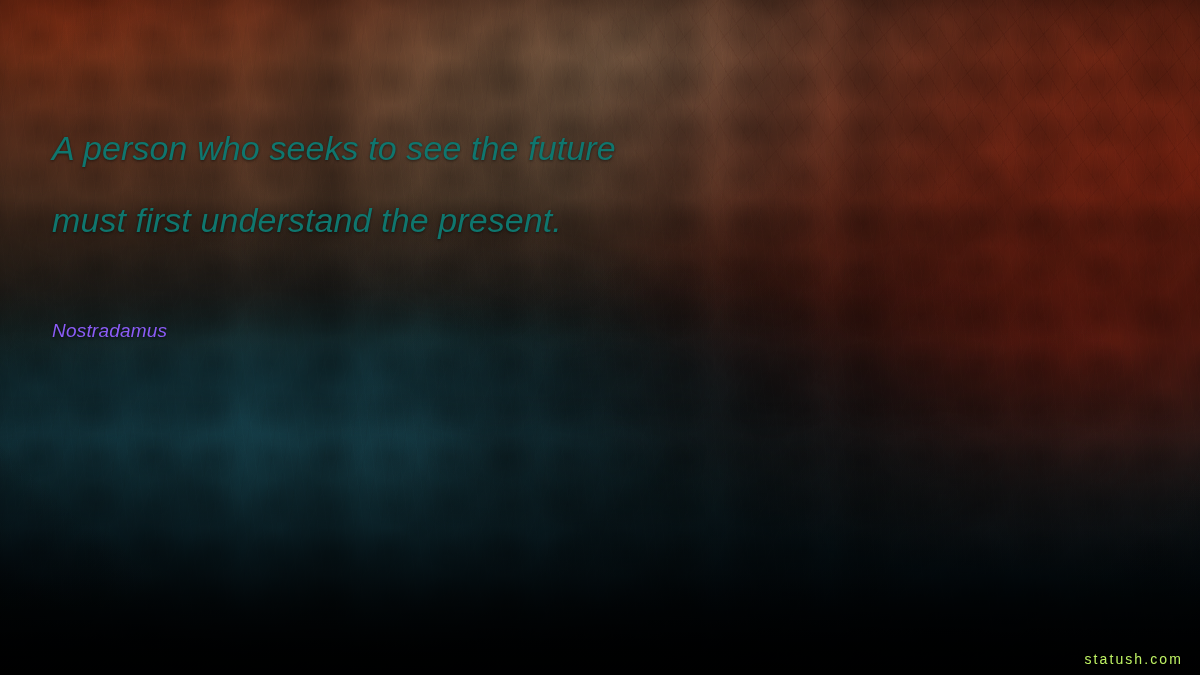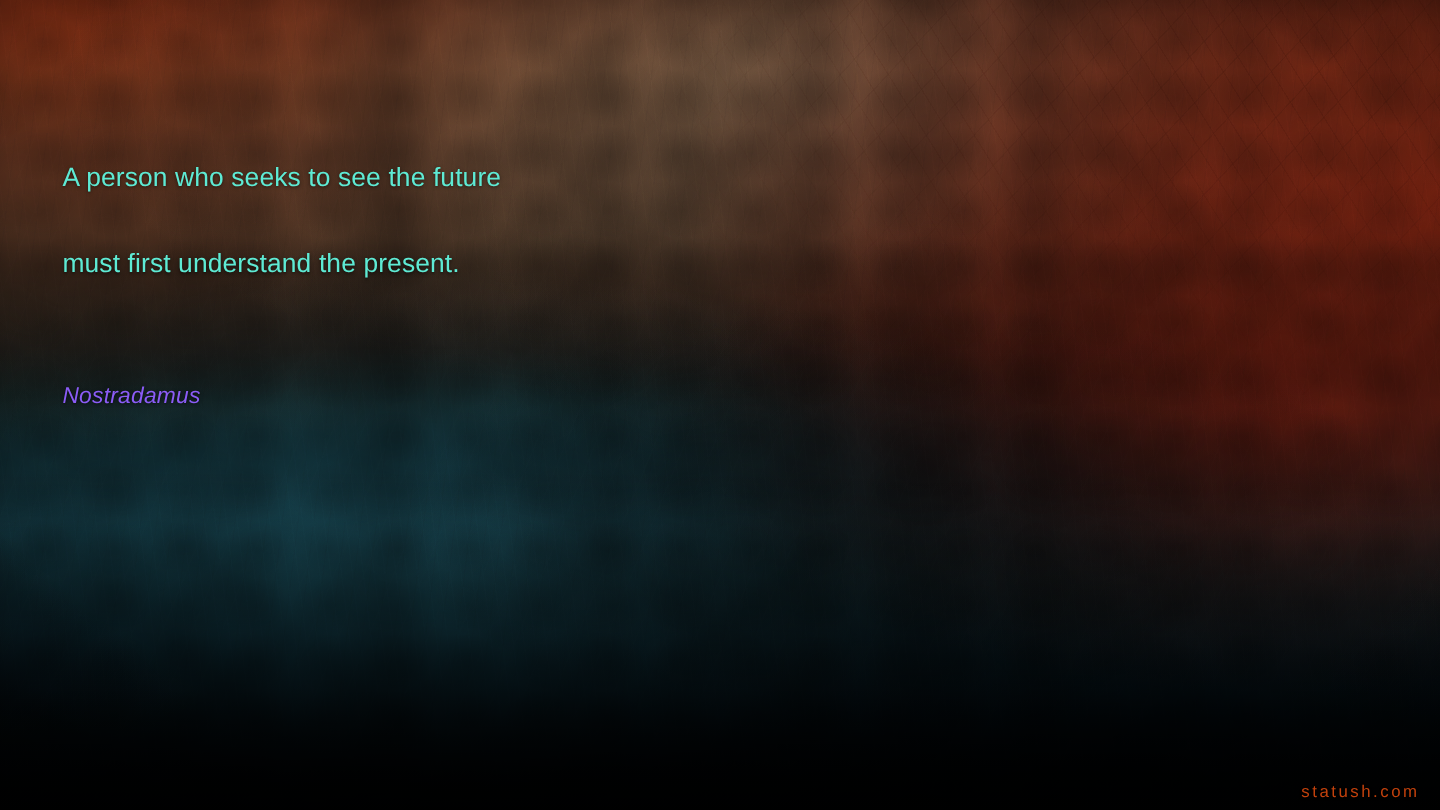--- a/index.html
+++ b/index.html
@@ -142,22 +142,23 @@
     position:absolute;
     inset:0;
     z-index:10;
   }
 
   .quote {
     position:absolute;
     left:52px;
     top:112px;
     width:700px;
-    color:#5eead4;
-    font-size:22px;
+    color:#0f766e;
+    font-size:34px;
+    font-style:italic;
     font-weight:400;
     line-height:72px;
     letter-spacing:0.1px;
     text-shadow:0 1px 3px rgba(0,0,0,0.55);
     white-space:pre-line;
   }
 
   .author {
     position:absolute;
     left:52px;
@@ -167,21 +168,21 @@
     font-style:italic;
     font-weight:400;
     letter-spacing:0.2px;
     text-shadow:0 1px 3px rgba(0,0,0,0.6);
   }
 
   .watermark {
     position:absolute;
     right:17px;
     bottom:8px;
-    color:#c2410c;
+    color:#bef264;
     font-size:14px;
     letter-spacing:2.1px;
     font-weight:400;
     text-shadow:0 1px 2px rgba(0,0,0,0.8);
   }
 </style>
 </head>
 <body>
 
 <div class="canvas">

